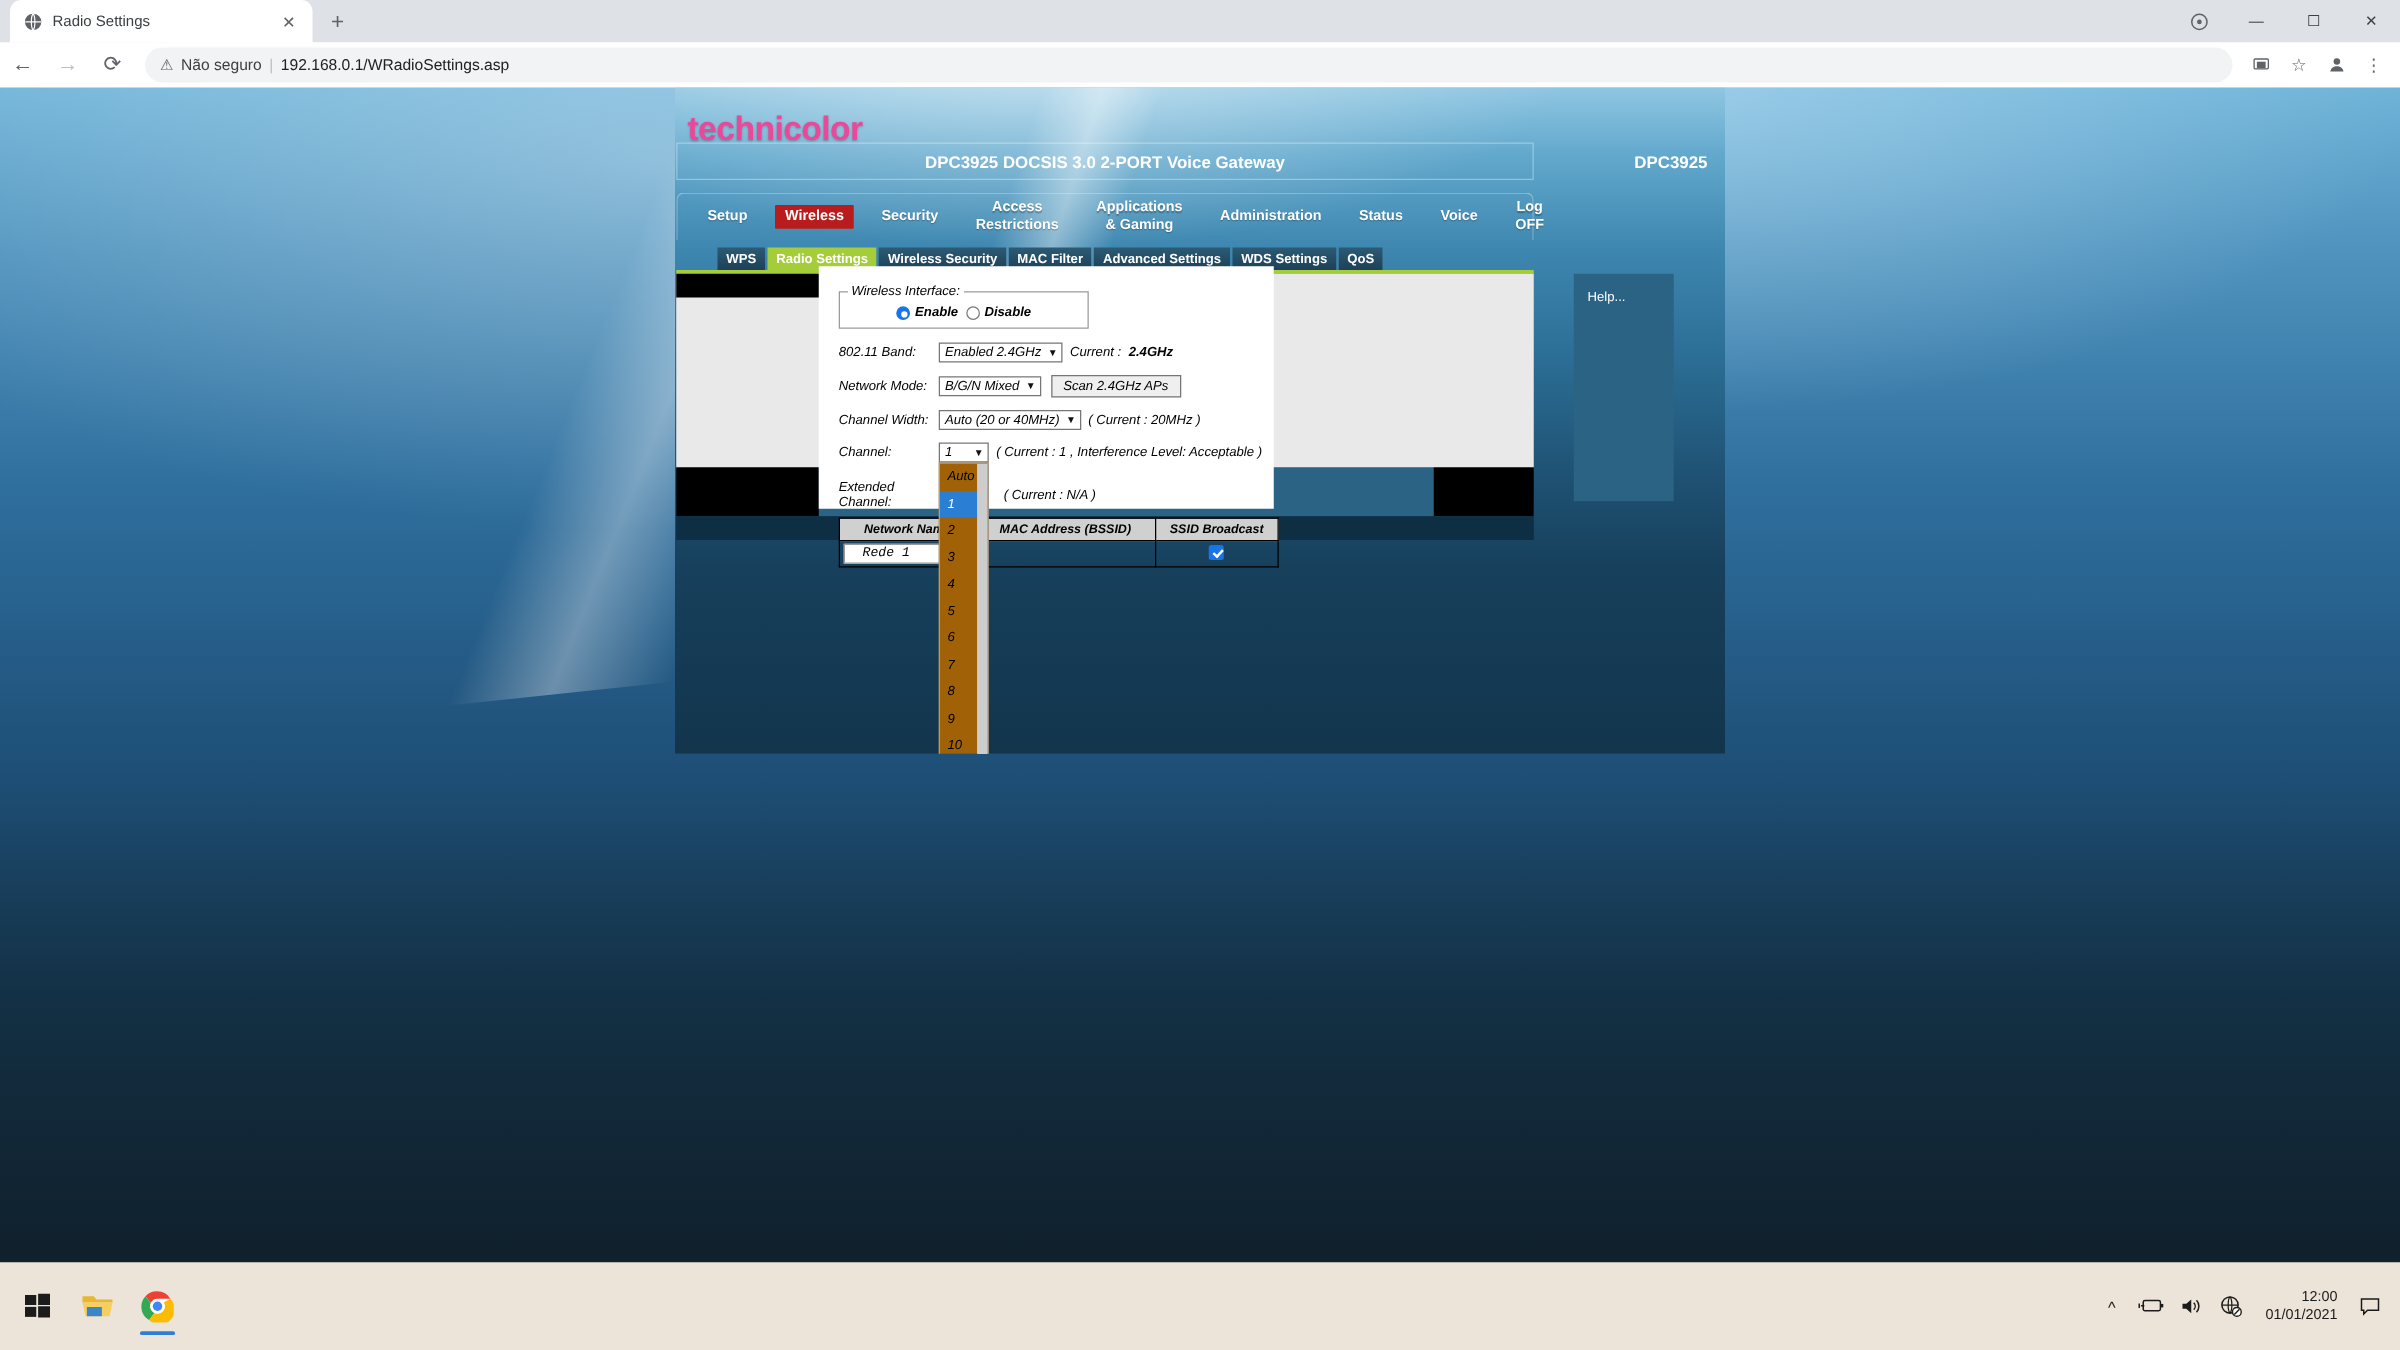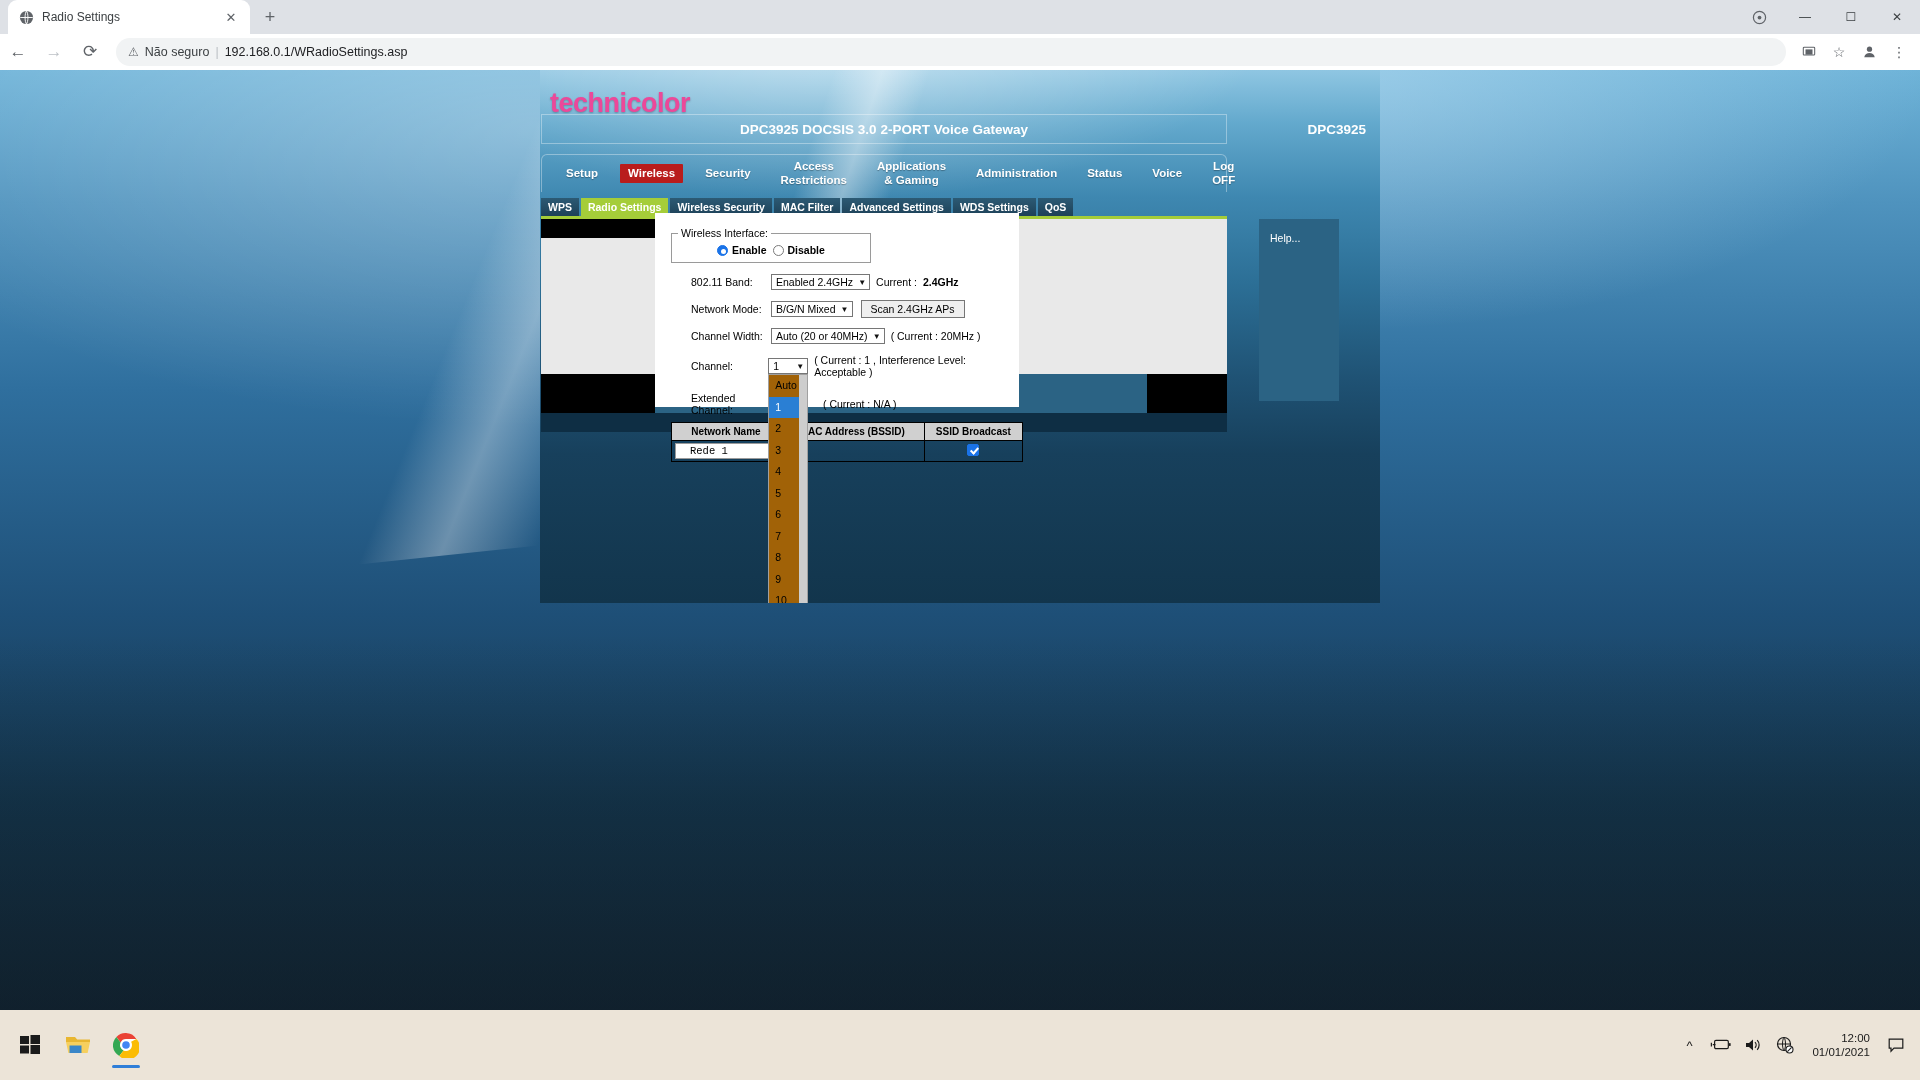--- a/index.html
+++ b/index.html
@@ -143,21 +143,21 @@
     text-shadow:0 1px 1px rgba(0,0,0,0.3);
     margin-right: 14px;
   }
   .nav-item.active {
     background:#b91c1c; color:#ffffff; text-shadow:none;
     border-radius:1px;
   }
 
   .subnav {
     position:absolute; left:1px; top:128px; width:686px; height:18px;
-    display:flex; align-items:stretch; gap:2px;
+    display:flex; align-items:stretch; gap:2px;padding-left:33px;
   }
   .subtab {
     background: linear-gradient(180deg,#2c5a74,#1d4158);
     color:#ffffff; font-size:10.5px; font-weight:bold;
     padding: 2px 7px 2px 7px;
     display:flex; align-items:center;
     white-space:nowrap;
   }
   .subtab.active { background:#a5cd39; color:#ffffff; }
   .subnav-rule {
@@ -182,40 +182,41 @@
     padding:13px 0 0 11px;
   }
 
   .form-card {
     position:absolute; left:115px; top:143px;
     width:364px; height:194px;
     background:#ffffff;
     padding: 14px 0 0 16px;
     font-size: 10.5px; color:#000000;
     z-index: 5;
+    font-style: italic;
   }
 
   .fieldset {
     width: 200px; border:1px solid #9a9a9a;
     padding: 5px 6px 6px 6px; margin: 0 0 11px 0;
     position:relative;
   }
   .fieldset legend { padding:0 3px; font-size:10.5px; }
   .radio-row { display:flex; align-items:center; justify-content:center; gap:6px; }
   .radio-row label { display:flex; align-items:center; gap:4px; font-weight:bold; font-size:10.5px;}
   .rad {
     width:11px;height:11px;border-radius:50%;
     border:1px solid #7a7a7a; background:#fff;
     display:inline-block; position:relative;
   }
   .rad.on { border-color:#1a73e8; background:#1a73e8; }
   .rad.on:after{content:"";position:absolute;left:3px;top:3px;width:5px;height:5px;border-radius:50%;background:#fff;}
 
   .row { display:flex; align-items:center; margin-bottom:10px; gap:0; }
-  .row .lbl { width:80px; font-size:10.5px;margin-left:20px; }
+  .row .lbl { width:80px; font-size:10.5px; }
   .sel {
     border:1px solid #767676; background:#ffffff;
     font-size:10.5px; padding:1px 16px 1px 4px;
     position:relative; height:16px; line-height:13px;
     display:inline-block; white-space:nowrap;
   }
   .sel .caret {
     position:absolute; right:3px; top:50%; transform:translateY(-50%);
     font-size:8px; color:#111;
   }

